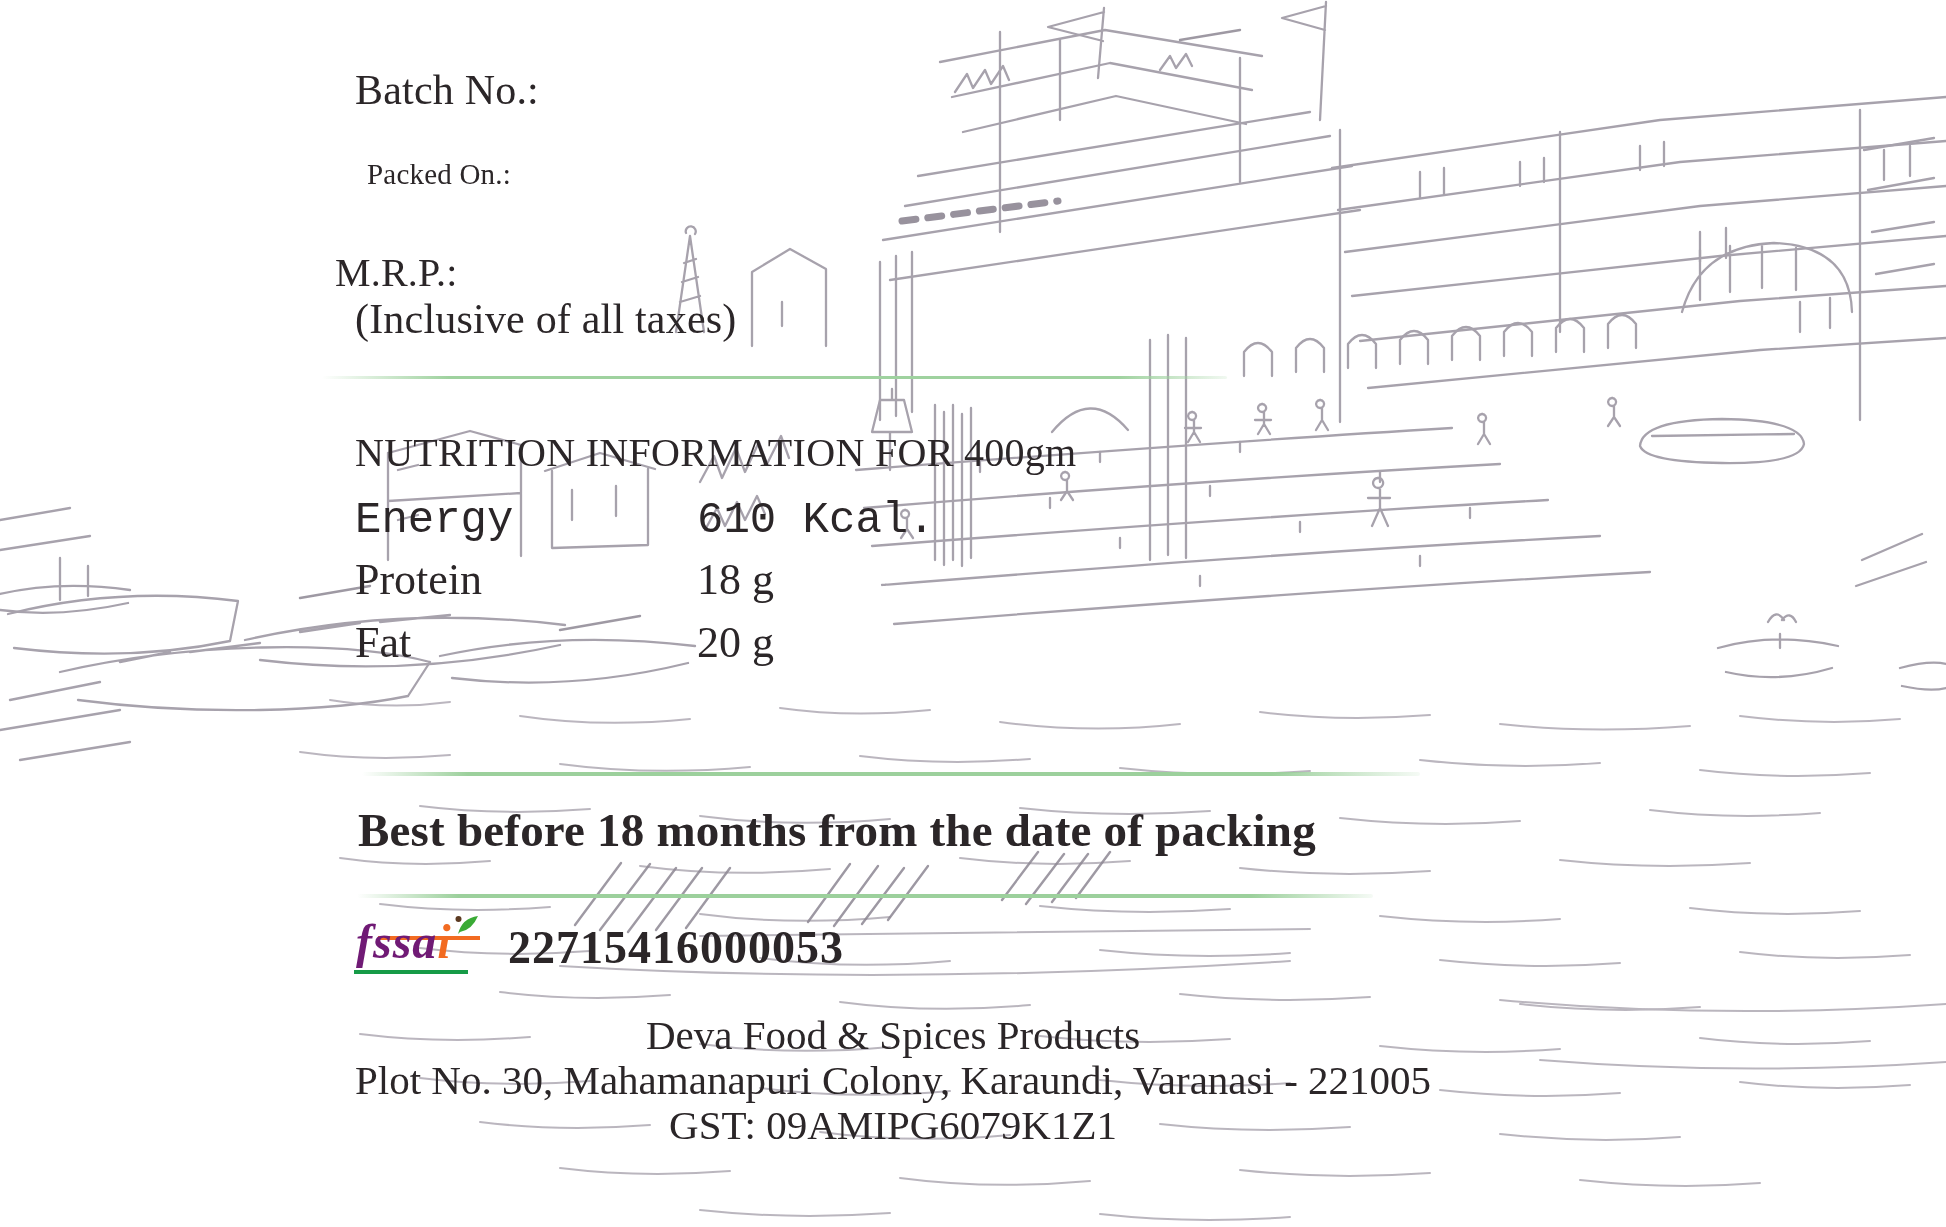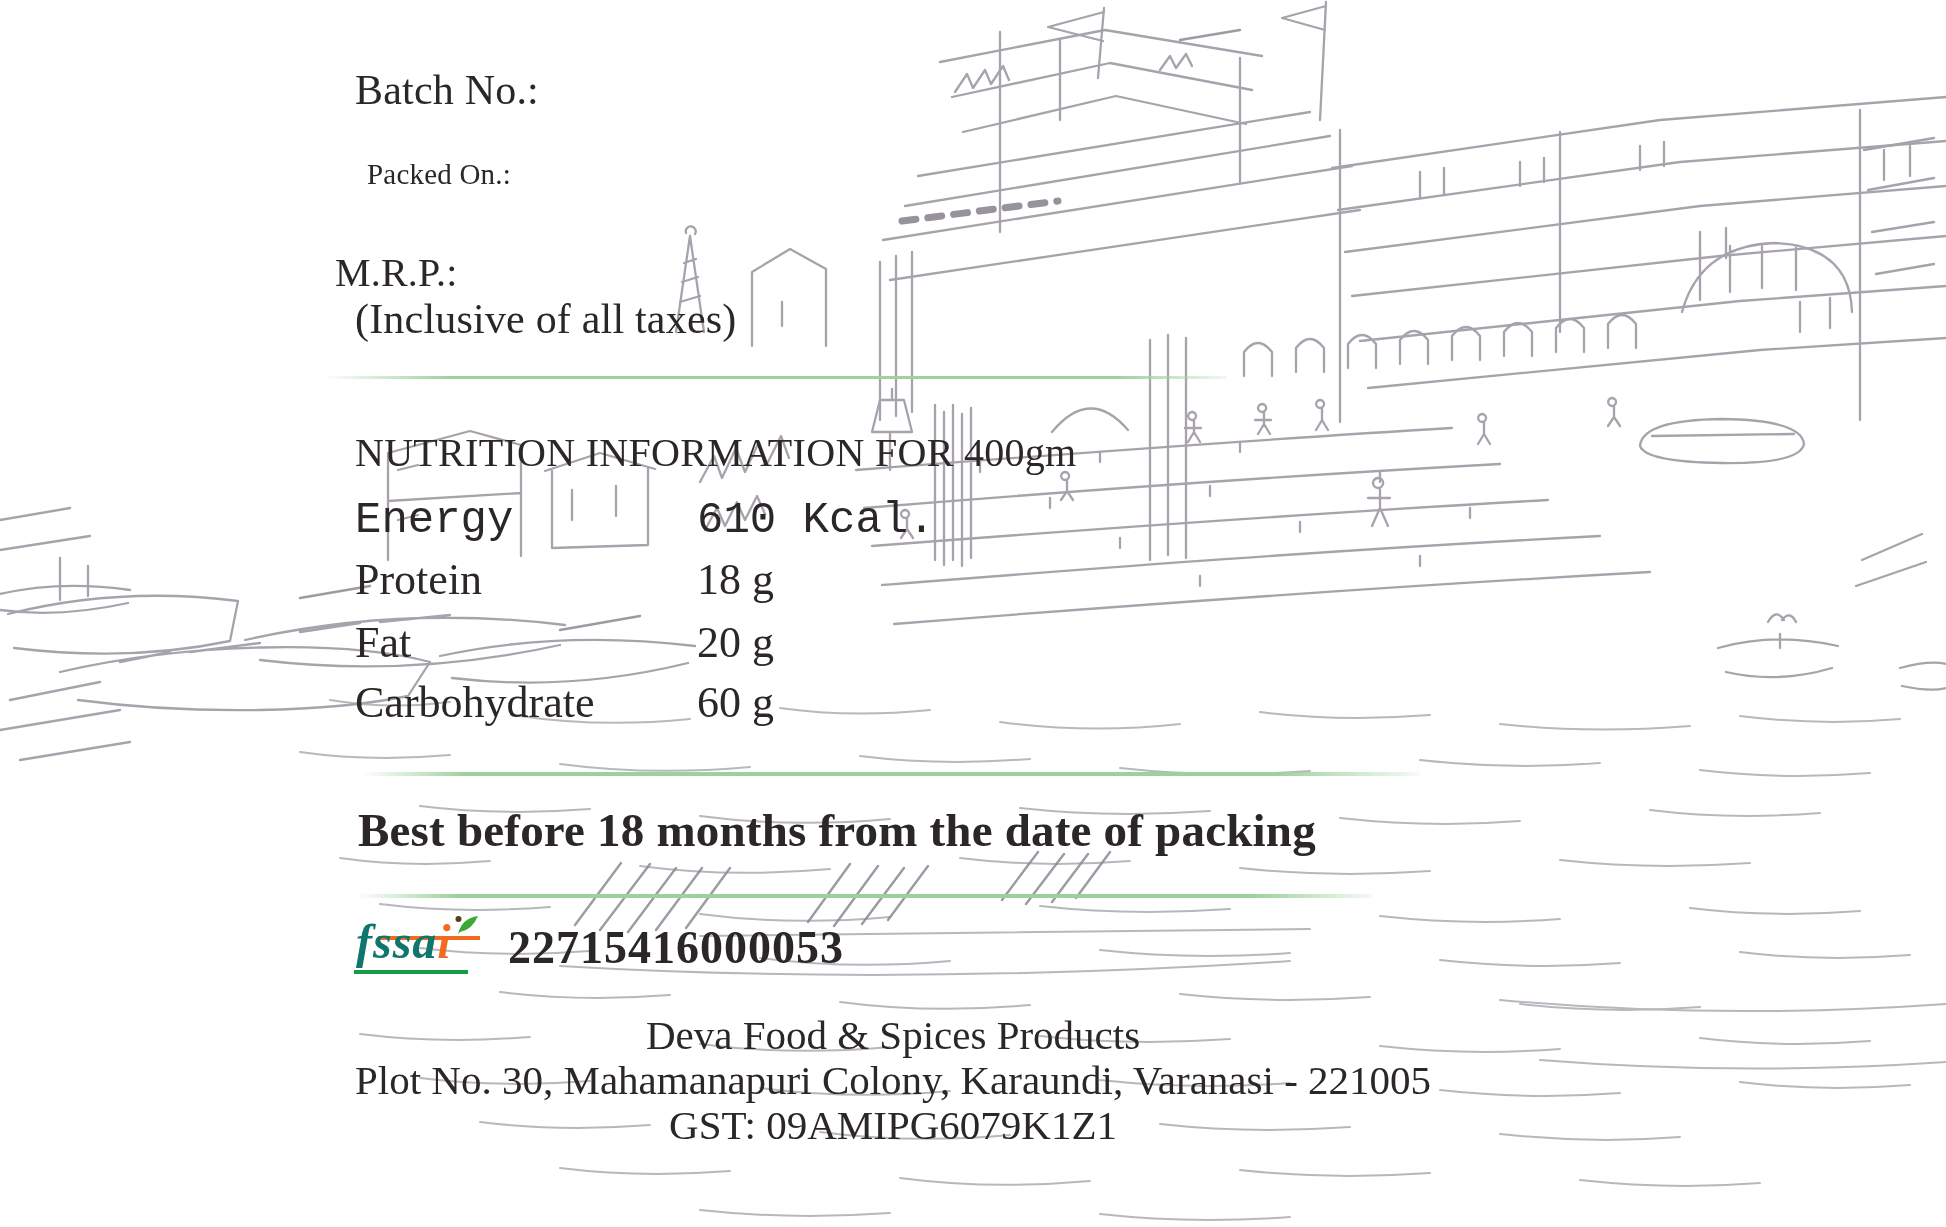--- a/index.html
+++ b/index.html
@@ -18,21 +18,21 @@
   .best{left:358px;top:803px;font-size:47px;font-weight:bold;letter-spacing:.2px;}
   .gline{position:absolute;height:4px;border-radius:2px;}
   .gl1{left:322px;top:376px;width:905px;height:3px;
        background:linear-gradient(90deg,rgba(160,211,160,0),#9fd29f 14%,#9fd29f 88%,rgba(160,211,160,.15));}
   .gl2{left:362px;top:772px;width:1058px;
        background:linear-gradient(90deg,rgba(160,211,160,0),#9cd09c 10%,#9cd09c 86%,rgba(160,211,160,.1));}
   .gl3{left:357px;top:894px;width:1016px;
        background:linear-gradient(90deg,rgba(160,211,160,0),#9cd09c 10%,#9cd09c 88%,rgba(160,211,160,.1));}
   .fssai{position:absolute;left:354px;top:916px;width:134px;height:62px;font-style:italic;font-weight:bold;}
   .fssai .word{position:absolute;left:2px;top:2px;font-size:48px;line-height:48px;letter-spacing:1px;}
-  .fssai .blue{color:#0f766e;} .fssai .orange{color:#f26b21;}
+  .fssai .blue{color:#701a75;} .fssai .orange{color:#f26b21;}
   .fssai .bar-top{position:absolute;left:24px;top:20px;width:102px;height:4px;background:#f26b21;}
   .fssai .bar-bot{position:absolute;left:0px;top:54px;width:114px;height:4px;background:#169b47;}
   .fssai .leaf{position:absolute;left:98px;top:-4px;}
   .lic{left:508px;top:921px;font-size:46px;font-weight:bold;letter-spacing:1px;}
   .addr{position:absolute;left:355px;top:1013px;font-size:41px;line-height:45px;}
   .addr div{white-space:nowrap;text-align:center;}
 </style>
 </head>
 <body>
 
@@ -128,24 +128,20 @@
     <span class="nval">610 Kcal.</span>
   </div>
   <div class="nrow r1">
     <span>Protein</span>
     <span class="nval">18 g</span>
   </div>
   <div class="nrow r2">
     <span>Fat</span>
     <span class="nval">20 g</span>
   </div>
-  <div class="nrow r3">
-    <span>Carbohydrate</span>
-    <span class="nval">60 g</span>
-  </div>
 
   <div class="t best">Best before 18 months from the date of packing</div>
 
   <div class="fssai">
     <span class="bar-top"></span>
     <span class="word"><span class="blue">fssa</span><span class="orange">i</span></span>
     <span class="bar-bot"></span>
     <svg class="leaf" width="30" height="26" viewBox="0 0 30 26">
       <path d="M6,22 Q10,6 26,4 Q20,18 8,20 Z" fill="#3aaa35" stroke="none"></path>
       <circle cx="6.5" cy="7" r="3" fill="#5c3a21"></circle>

